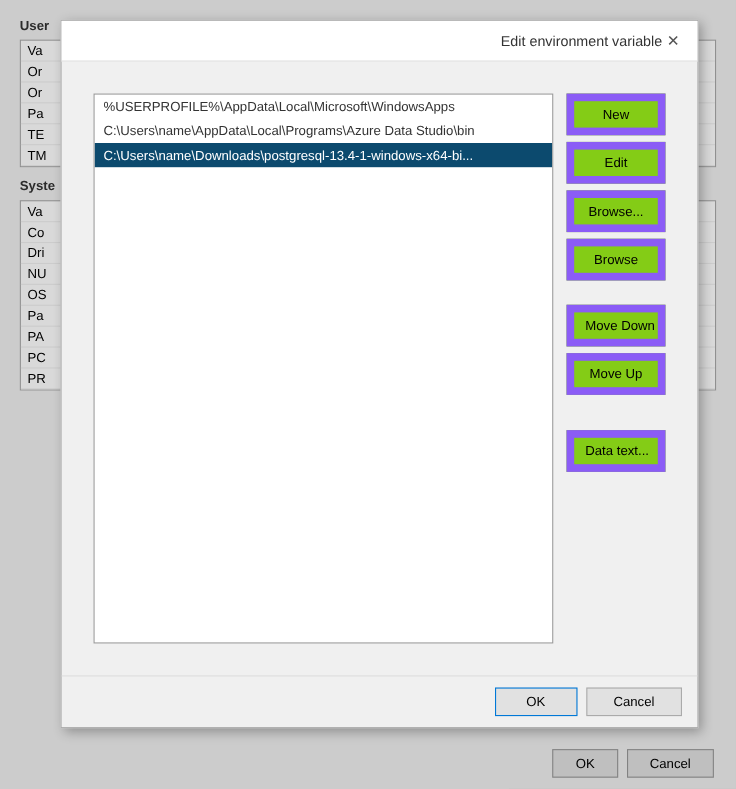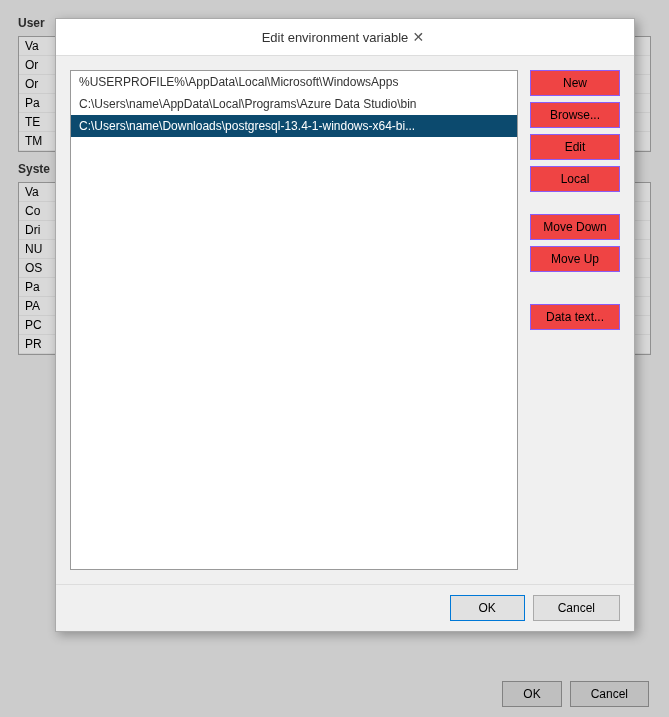--- a/index.html
+++ b/index.html
@@ -77,21 +77,21 @@
       background: #f0f0f0;
       border: 1px solid #aaa;
       box-shadow: 3px 3px 10px rgba(0,0,0,0.3);
     }
 
     .dialog-titlebar {
       background: white;
       padding: 8px 12px;
       display: flex;
       align-items: center;
-      justify-content: center;
+      justify-content: flex-end;
       border-bottom: 1px solid #ddd;
     }
 
     .dialog-title {
       font-size: 13px;
       color: #333;
     }
 
     .close-btn {
       width: 20px;
@@ -102,21 +102,21 @@
       font-size: 14px;
       color: #555;
       display: flex;
       align-items: center;
       justify-content: center;
       padding: 0;
     }
 
     .dialog-body {
       display: flex;
-      padding: 14px;
+      padding: 29px;
       gap: 12px;
     }
 
     
     .list-container {
       flex: 1;
       border: 1px solid #999;
       background: white;
       height: 500px;
       overflow-y: auto;
@@ -146,22 +146,22 @@
     
     .buttons-panel {
       display: flex;
       flex-direction: column;
       gap: 6px;
       width: 90px;
     }
 
     .action-btn {
       padding: 5px 10px;
-      background: #ef4444;
-      border: 1px solid #8b5cf6;
+      background: #84cc16;
+      border: 7px solid #8b5cf6;
       font-size: 12px;
       cursor: pointer;
       text-align: center;
       min-height: 26px;
       white-space: nowrap;
     }
 
     .btn-spacer {
       height: 10px;
     }
@@ -257,23 +257,23 @@
       <div class="list-item">
         <span>C:\Users\<span class="name-tag">name</span>\AppData\Local\Programs\Azure Data Studio\bin</span>
       </div>
       <div class="list-item selected">
         <span>C:\Users\<span class="name-tag">name</span>\Downloads\postgresql-13.4-1-windows-x64-bi...</span>
       </div>
     </div>
 
     <div class="buttons-panel">
       <button class="action-btn">New</button>
+      <button class="action-btn">Edit</button>
       <button class="action-btn">Browse...</button>
-      <button class="action-btn">Edit</button>
-      <button class="action-btn">Local</button>
+      <button class="action-btn">Browse</button>
       <div class="btn-spacer"></div>
       <button class="action-btn">Move Down</button>
       <button class="action-btn">Move Up</button>
       <div class="btn-spacer-large"></div>
       <button class="action-btn">Data text...</button>
     </div>
   </div>
 
   <div class="dialog-footer">
     <button class="footer-btn primary">OK</button>

